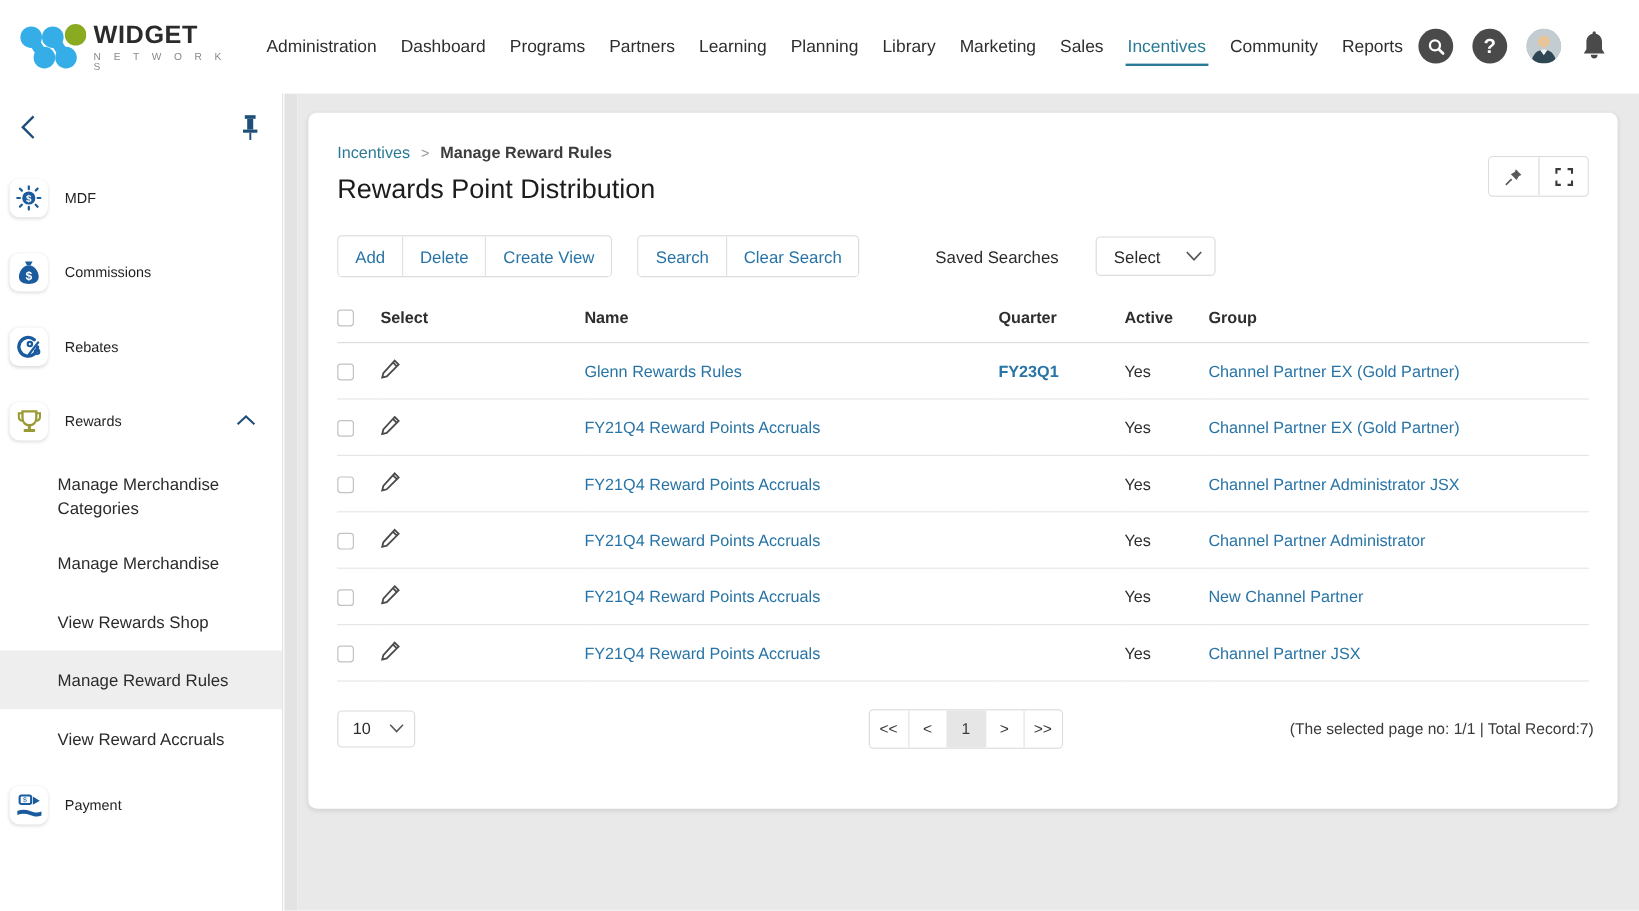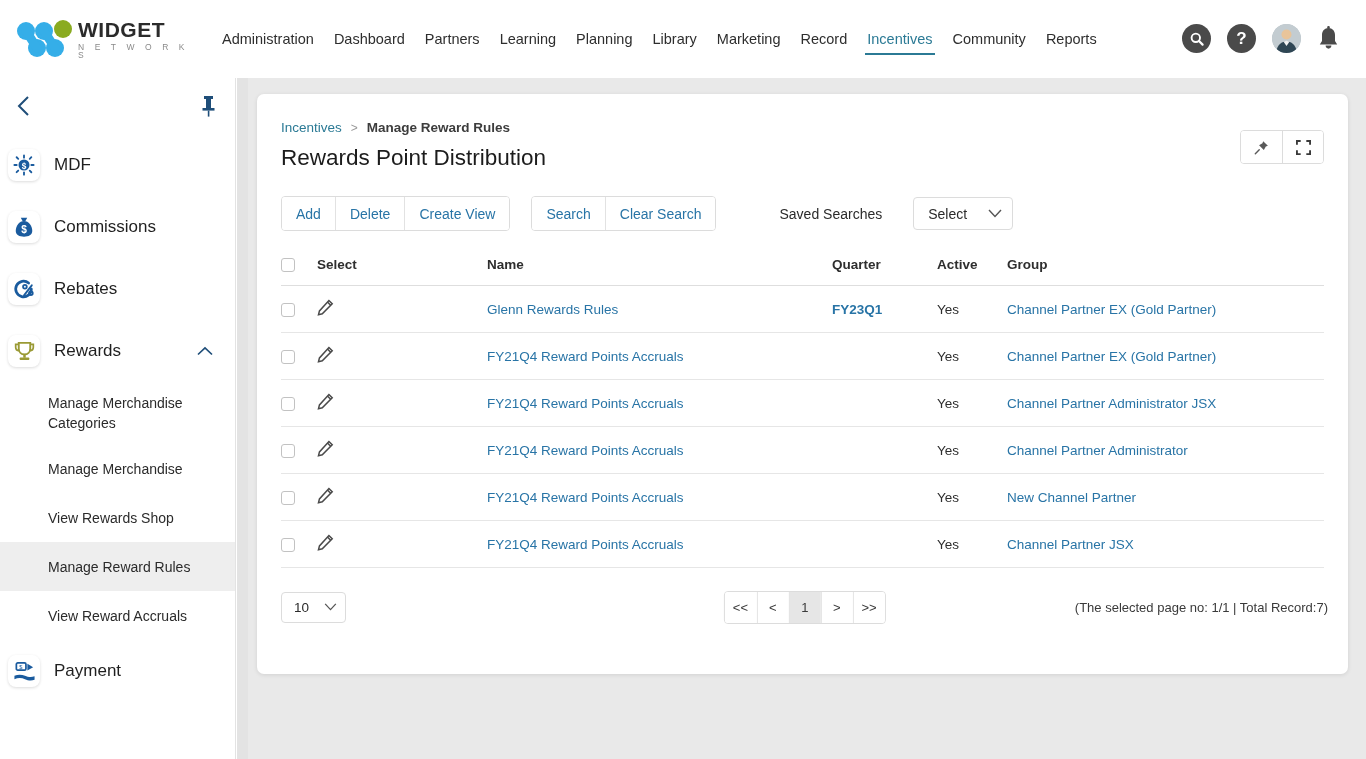--- a/index.html
+++ b/index.html
@@ -56,21 +56,21 @@
   .pin-btn { cursor: pointer; display:flex; }
 
   .side-item {
     display: flex; align-items: center; height: 62px; padding-left: 8px; cursor: pointer; position: relative;
   }
   .side-ico-box {
     width: 32px; height: 32px; border-radius: 8px; background: #fff;
     box-shadow: 0 1px 3px rgba(0,0,0,.14);
     display: flex; align-items: center; justify-content: center; flex: none;
   }
-  .side-label { font-size: 17px; color: #1f1f1f; margin-left: 14px; }
+  .side-label { font-size: 12px; color: #1f1f1f; margin-left: 14px; }
   .side-chevron { position: absolute; right: 22px; top: 50%; transform: translateY(-50%); }
 
   .sub-item {
     height: 49px; display: flex; align-items: center; padding-left: 48px; cursor: pointer;
     font-size: 14px; color: #2b2b2b;
   }
   .sub-item.two-line { height: 62px; line-height: 20px; display: block; padding-top: 11px; }
   .sub-item.active { background: #eeeeee; }
 
   
@@ -181,26 +181,27 @@
     </svg>
     <div class="logo-text">
       <div class="logo-title">WIDGET</div>
       <div class="logo-sub">N E T W O R K S</div>
     </div>
   </div>
 
   <div class="mainnav" id="mainnav">
       <div class="navitem">Administration</div>
       <div class="navitem">Dashboard</div>
+      <div class="navitem">Programs</div>
       <div class="navitem">Partners</div>
       <div class="navitem">Learning</div>
       <div class="navitem">Planning</div>
       <div class="navitem">Library</div>
       <div class="navitem">Marketing</div>
-      <div class="navitem">Record</div>
+      <div class="navitem">Sales</div>
       <div class="navitem active">Incentives</div>
       <div class="navitem">Community</div>
       <div class="navitem">Reports</div>
     </div>
 
   <div class="topicons">
     <div class="circ-icon">
       <svg width="16" height="16" viewBox="0 0 16 16">
         <circle cx="6.8" cy="6.8" r="4.2" fill="none" stroke="#fff" stroke-width="1.9"></circle>
         <path d="M10 10 L13.6 13.6" stroke="#fff" stroke-width="2.2" stroke-linecap="round"></path>

